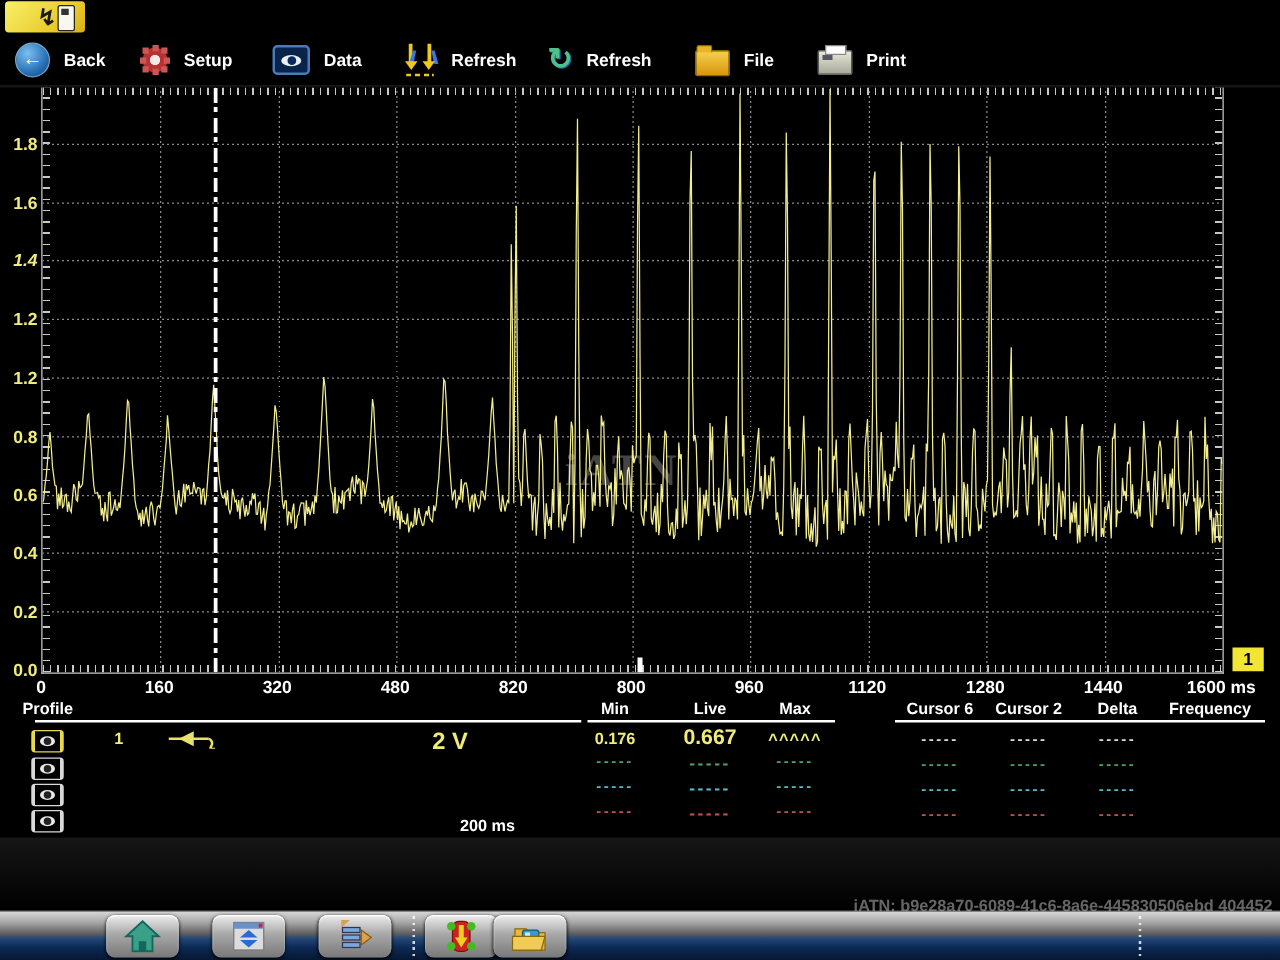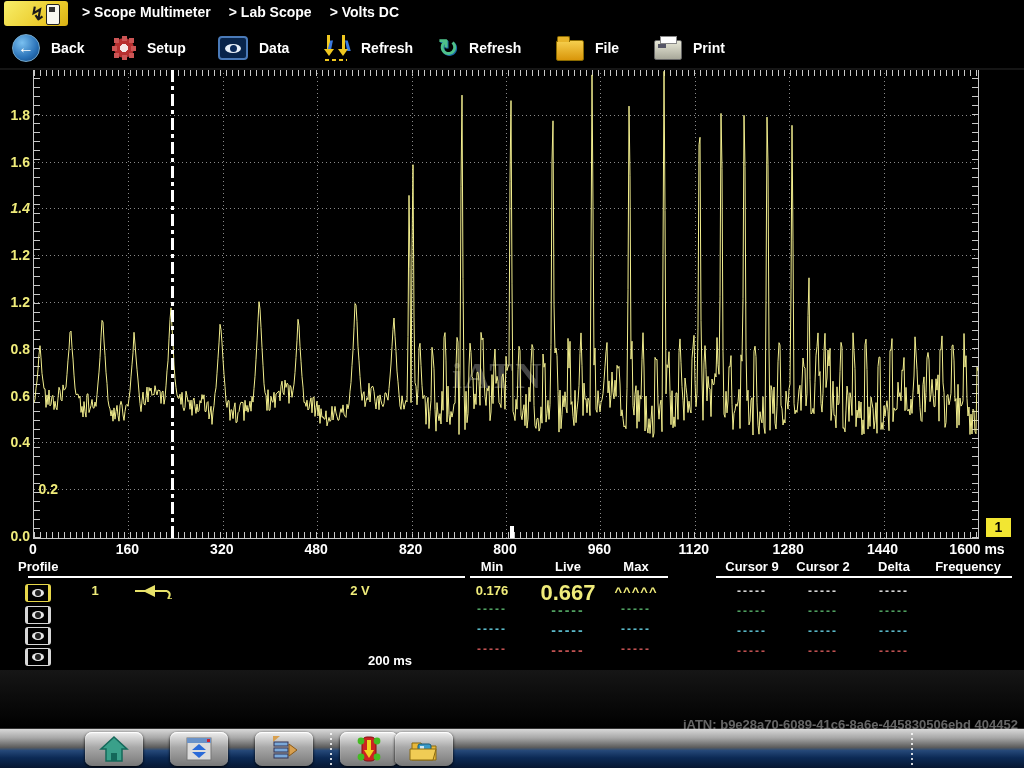--- a/index.html
+++ b/index.html
@@ -109,25 +109,20 @@
 
 <div id="screen">
 
   <div id="topbar">
     <div id="app-icon">
       <span class="bolt">↯</span>
       <span class="dev">
           <i></i>
         </span>
     </div>
-    <div id="breadcrumb">
-      <span>&gt; Scope Multimeter</span>
-      <span>&gt; Lab Scope</span>
-      <span>&gt; Volts DC</span>
-    </div>
   </div>
 
   <div id="toolbar">
     <div class="tool" style="left:12px">
       <span class="icon-back">←</span>
       <span>Back</span>
     </div>
     <div class="tool" style="left:112px">
       <span class="icon-gear">
         <span class="ring"></span>
@@ -202,21 +197,21 @@
       </div>
     <div id="plot-watermark">iATN</div>
     <svg id="wave" width="944" height="468" viewBox="0 0 944 468">
       <polyline id="wavepts" fill="none" stroke-width="1" points="0,332.6 1,329.3 2,318.2 3,310.9 4,299.5 5,284.6 6,275.7 7,287.8 8,303.5 9,311 10,318.5 11,318.8 12,337.4 13,324.9 14,334.6 15,320 16,335.9 17,334.4 18,326.1 19,325.5 20,339.6 21,331.3 22,337.7 23,339.8 24,328.1 25,317.3 26,320.4 27,329.7 28,330.9 29,314.9 30,320.2 31,319.2 32,317 33,304.2 34,290.2 35,279.1 36,262.3 37,261.1 38,277.7 39,289.1 40,305.1 41,318 42,324.6 43,324.4 44,324.1 45,328.2 46,326 47,342.4 48,336.4 49,347 50,331.6 51,341.6 52,347.1 53,324.2 54,323.8 55,342.5 56,339.2 57,335.6 58,329.5 59,337.7 60,338.2 61,332 62,336.4 63,324.7 64,313 65,302.1 66,287.6 67,267.1 68,250.4 69,252.1 70,271 71,285.3 72,302.2 73,313.3 74,330.2 75,336.1 76,338.9 77,346 78,340.3 79,351.2 80,337.9 81,349.2 82,341.6 83,335.4 84,345.6 85,351.2 86,335.5 87,331.3 88,335 89,345 90,350.4 91,341.4 92,335.4 93,334.4 94,336.3 95,328.5 96,320.8 97,306.9 98,294.8 99,282.7 100,262.3 101,274 102,287 103,299.2 104,310 105,322.1 106,333.7 107,341.6 108,330.9 109,322.1 110,334 111,335.1 112,327.8 113,317.1 114,332 115,317.4 116,321.1 117,318 118,325.4 119,324.4 120,324.8 121,315.7 122,321.1 123,324.9 124,320.1 125,320.3 126,320.7 127,333.5 128,321.9 129,321 130,334.2 131,328.1 132,315.9 133,300.8 134,290.8 135,268.8 136,249.7 137,237.8 138,258 139,272.1 140,295 141,308.7 142,317.6 143,324.8 144,327.9 145,328.4 146,324.2 147,334.4 148,322.3 149,337.2 150,340.7 151,337.3 152,321.2 153,326 154,331.5 155,330.3 156,339.3 157,330.1 158,345.4 159,330.5 160,328 161,336.4 162,343.4 163,334.1 164,341.8 165,340.6 166,330.6 167,333 168,324.6 169,329.2 170,324.8 171,341.4 172,341.5 173,332.6 174,331.6 175,349 176,342.9 177,336.3 178,354.4 179,342.1 180,335.7 181,323.3 182,317.8 183,303.2 184,288.2 185,272.9 186,254.3 187,259.5 188,272.9 189,289.4 190,304.4 191,316.6 192,331.4 193,337.4 194,330.7 195,330.7 196,350.4 197,339.6 198,340.3 199,348.6 200,337.9 201,332.8 202,352.7 203,352 204,342.7 205,341.6 206,335.1 207,332.2 208,332.5 209,332.5 210,350.6 211,330.3 212,341.1 213,335.4 214,342.2 215,337.6 216,331.2 217,341.2 218,326.3 219,332.1 220,318.4 221,306.3 222,289.3 223,270.9 224,251.1 225,231.7 226,239.2 227,257.5 228,277.6 229,295.3 230,313.8 231,322.7 232,325.2 233,340.5 234,319.7 235,340.4 236,340 237,326.4 238,331.4 239,332.3 240,322.3 241,337.6 242,324 243,323.2 244,322 245,320.9 246,330.8 247,316.1 248,311.2 249,322.5 250,324.7 251,310.1 252,317.4 253,313.2 254,314.1 255,333.4 256,315.4 257,317 258,327.3 259,320.4 260,314.2 261,302.6 262,287.6 263,270.3 264,249.3 265,255.9 266,276.4 267,291.2 268,306.7 269,317.1 270,332.4 271,332.4 272,336.4 273,330.2 274,340 275,338.5 276,332.1 277,327.8 278,342.8 279,327.5 280,327 281,346.4 282,337.5 283,331.2 284,345.9 285,335 286,353.4 287,338.7 288,347.3 289,346.6 290,348.9 291,349.2 292,340.8 293,355.9 294,351.6 295,347.4 296,351.4 297,350 298,336.3 299,350 300,342.9 301,336.4 302,343 303,346.6 304,350.3 305,349.9 306,343 307,338.7 308,342.5 309,334.9 310,344.2 311,346.2 312,347.4 313,334.3 314,338.8 315,334 316,321.2 317,312.5 318,295.4 319,280.1 320,257.8 321,233.5 322,235.2 323,251.6 324,276.8 325,290.8 326,306.6 327,319.8 328,330.4 329,324 330,321.7 331,336.7 332,331.2 333,327.6 334,329.8 335,313.2 336,332 337,318.4 338,316.4 339,316.5 340,321.5 341,331.7 342,339 343,328.3 344,325.8 345,339.7 346,324.9 347,330.7 348,334.5 349,336.6 350,333.4 351,322.9 352,323 353,326.8 354,330.2 355,318.4 356,307 357,294 358,276.3 359,259.6 360,248 361,266.2 362,281.3 363,301.1 364,311.8 365,324.1 366,336.1 367,339.4 368,325.8 369,333 370,339.2 371,334.2 372,330.4 373,331.9 374,266.5 375,125.4 376,198.8 377,332.6 378,180.1 379,94.7 380,247.2 381,312.7 382,316.3 383,334.8 384,318.6 385,278.1 386,273.3 387,295.3 388,315.7 389,328.6 390,325.5 391,326.3 392,354.3 393,333.9 394,327.4 395,358.6 396,341.7 397,330.5 398,277.3 399,286 400,298.8 401,339.4 402,361.2 403,332.6 404,344.4 405,350.7 406,343.6 407,354 408,321.3 409,340.3 410,267.3 411,262.6 412,290.1 413,352 414,316.1 415,344.3 416,354.5 417,341.5 418,347.1 419,341.9 420,333.9 421,333.3 422,296.8 423,267.4 424,272.1 425,364.5 426,300.1 427,116.8 428,25.1 429,208.4 430,315.5 431,359.7 432,321.3 433,352.7 434,343.7 435,297 436,273.2 437,282.6 438,306.7 439,308.5 440,338.8 441,323.9 442,334.5 443,302.4 444,302.3 445,311.4 446,335.3 447,262.4 448,269.9 449,268 450,309.7 451,326.4 452,335.5 453,318.2 454,320.9 455,315.8 456,350.7 457,342 458,304.6 459,333.6 460,293.2 461,279.1 462,313.4 463,306.3 464,311.4 465,332.6 466,334.1 467,337.6 468,307 469,303.8 470,313.8 471,339.3 472,286.3 473,300.6 474,297 475,294.6 476,111.3 477,30.6 478,213.9 479,341.4 480,345.1 481,350.6 482,329.4 483,339.2 484,299.7 485,276.3 486,280.3 487,345.2 488,349.7 489,340.7 490,334.7 491,355.7 492,324.2 493,358.1 494,349.1 495,317.2 496,331.7 497,293.5 498,274.5 499,277.8 500,335.5 501,355.8 502,358.4 503,348.7 504,348.2 505,361.1 506,358 507,336.8 508,353.2 509,284 510,297.2 511,293.3 512,352.1 513,343.3 514,330.3 515,349.4 516,334.3 517,274.4 518,91.1 519,50.8 520,234.1 521,283 522,278.1 523,285.6 524,321.3 525,362.1 526,320.1 527,358.7 528,344.3 529,325.7 530,336.9 531,321.8 532,337.1 533,342.9 534,268.4 535,298.1 536,271.3 537,334.4 538,331.6 539,346.4 540,355.6 541,320.3 542,352.7 543,339.7 544,330.6 545,315.7 546,283.4 547,262.9 548,295.8 549,345.6 550,313.1 551,329.4 552,328.7 553,342.8 554,328.1 555,330.7 556,345.6 557,188.3 558,4.9 559,136.9 560,295.1 561,278 562,339.6 563,342.3 564,320.7 565,333.3 566,341.9 567,332.4 568,329.7 569,323.6 570,310.8 571,296.2 572,281.8 573,272.5 574,322.9 575,310.9 576,337.5 577,326.2 578,302 579,322.2 580,328.9 581,310.2 582,326.5 583,295.3 584,298.3 585,296.4 586,314 587,346 588,339.8 589,348.5 590,357 591,355.8 592,358.7 593,318.5 594,219.4 595,36.1 596,105.8 597,289.1 598,271.2 599,335.7 600,345.1 601,324.4 602,315.7 603,358.3 604,320.3 605,351.6 606,325.5 607,329.1 608,289.4 609,262.7 610,297 611,361 612,326.1 613,357.2 614,363.1 615,348.7 616,363.5 617,349.6 618,335.8 619,367.3 620,363.1 621,287.4 622,289.7 623,289.4 624,334 625,349.2 626,335.2 627,330.1 628,361.7 629,184.6 630,1.3 631,140.6 632,323.9 633,294.7 634,297.7 635,281.7 636,321.8 637,354.7 638,320.7 639,357.8 640,346.9 641,356.6 642,322.9 643,323.1 644,349.4 645,282.2 646,268.9 647,292.8 648,316.5 649,330.4 650,350.3 651,308 652,317.2 653,326.1 654,342.5 655,331.2 656,339.4 657,343 658,288.3 659,276.8 660,265.3 661,311 662,336.7 663,323.3 664,257.9 665,74.6 666,67.3 667,250.6 668,308 669,350.3 670,292.9 671,275.6 672,299.5 673,330.9 674,306.4 675,317.7 676,319.2 677,346.6 678,309 679,314.4 680,314.5 681,303.5 682,307 683,267.5 684,294.5 685,304.3 686,226.8 687,43.4 688,98.4 689,281.8 690,344.2 691,347.3 692,321.3 693,342.9 694,331 695,296.6 696,296.9 697,285.6 698,334.3 699,359.5 700,343.4 701,340.3 702,333.9 703,336.3 704,331.7 705,319.3 706,358.5 707,284.8 708,291.2 709,228.6 710,45.3 711,96.6 712,279.9 713,330.7 714,320.2 715,354.9 716,351.1 717,330.1 718,327.7 719,365 720,281.2 721,276.2 722,286.7 723,332.9 724,355.2 725,364.2 726,341.7 727,349.1 728,352.9 729,326.7 730,357 731,363.5 732,230.4 733,47.1 734,94.8 735,278.1 736,360.3 737,315.6 738,320.6 739,343.6 740,317 741,353.2 742,359 743,336.8 744,291.8 745,272.7 746,275.1 747,335.3 748,338.8 749,355 750,349.6 751,353 752,321.1 753,331.1 754,339.1 755,318.8 756,314 757,219.3 758,55.3 759,170.1 760,333.4 761,343.8 762,340 763,342.4 764,331.8 765,319.6 766,315.3 767,340.5 768,313.1 769,288 770,296.8 771,298.1 772,335.9 773,323.8 774,245.6 775,207.8 776,309.6 777,344 778,343 779,338.3 780,343.7 781,312.5 782,285.2 783,276.5 784,262.9 785,305.8 786,301.5 787,333.5 788,342.1 789,323.2 790,281.3 791,263.3 792,317.5 793,308 794,279.9 795,296 796,278.4 797,350.5 798,338.3 799,311.2 800,345.3 801,345.4 802,357.9 803,316.8 804,334.9 805,333.2 806,301.7 807,272.4 808,277.2 809,358.3 810,357.8 811,361.9 812,340.1 813,316.1 814,325.3 815,351.5 816,322.7 817,328.3 818,345.5 819,262.8 820,280.8 821,298.5 822,356.7 823,340.1 824,347.9 825,331.1 826,348.1 827,332 828,364.8 829,349.9 830,363.9 831,274.6 832,269.2 833,299.6 834,359.1 835,336.8 836,356.4 837,327.1 838,333 839,338.6 840,358.9 841,350.9 842,332.6 843,363.3 844,296.7 845,287.1 846,287.2 847,359.5 848,352.5 849,359.5 850,335.7 851,346.3 852,337.4 853,330.7 854,341.3 855,360.7 856,280.4 857,280.4 858,268.6 859,351.7 860,337.9 861,340.3 862,339.7 863,339.1 864,312.2 865,326.7 866,322.6 867,330.8 868,299.9 869,300.6 870,287.5 871,340.7 872,317.4 873,339.3 874,341.1 875,339.1 876,344.9 877,329.1 878,343.4 879,322.2 880,306 881,266.8 882,283 883,299.8 884,324 885,314.8 886,337.6 887,350.5 888,351.5 889,314.6 890,306.9 891,342.1 892,322.5 893,287.9 894,282.5 895,289.9 896,331.7 897,324.6 898,309.3 899,323.9 900,336.7 901,336.5 902,308.8 903,320.1 904,304.8 905,351.2 906,279.7 907,279.8 908,265.9 909,312.9 910,322.4 911,357.4 912,352.6 913,325.4 914,324.5 915,334.8 916,330.2 917,323.3 918,275.7 919,274.9 920,290.1 921,331.2 922,328.6 923,357.9 924,314.3 925,355.2 926,328 927,336.1 928,334.7 929,330.8 930,263.5 931,297.1 932,285.7 933,328.6 934,346 935,337 936,364.5 937,344.1 938,364 939,339.1 940,340.9 941,361.7 942,363.8 943,297.1 944,301.1" stroke="#f2ee8e"></polyline>
     </svg>
     <div id="cursor-line" style="left: 137px;"></div>
     <div id="trigger-marker" style="left: 476px;"></div>
   </div>
   <div id="ylabels">
       <div class="ylab" style="left: 1px; top: 528px;">0.0</div>
-      <div class="ylab" style="left: 1px; top: 481.2px; padding-left: 28px;">0.2</div>
+      <div class="ylab" style="left: 1px; top: 481.2px;">0.2</div>
       <div class="ylab" style="left: 1px; top: 434.4px;">0.4</div>
       <div class="ylab" style="left: 1px; top: 387.6px;">0.6</div>
       <div class="ylab" style="left: 1px; top: 340.8px;">0.8</div>
       <div class="ylab" style="left: 1px; top: 294px;">1.2</div>
       <div class="ylab" style="left: 1px; top: 247.2px;">1.2</div>
       <div class="ylab" style="left: 1px; top: 200.4px; font-style: italic;">1.4</div>
       <div class="ylab" style="left: 1px; top: 153.6px;">1.6</div>
       <div class="ylab" style="left: 1px; top: 106.8px;">1.8</div>
     </div>
   <div id="xlabels">
@@ -231,21 +226,21 @@
       <div class="xlab" style="left: 743.2px;">1280</div>
       <div class="xlab" style="left: 837.6px;">1440</div>
       <div class="xlab" style="left: 932px;">1600 ms</div>
     </div>
   <div id="channel-badge">1</div>
 
   <div class="phead" style="left:18px;top:559px;text-align:left">Profile</div>
   <div class="phead" style="left:447px;top:559px">Min</div>
   <div class="phead" style="left:523px;top:559px">Live</div>
   <div class="phead" style="left:591px;top:559px">Max</div>
-  <div class="phead" style="left:707px;top:559px">Cursor 9</div>
+  <div class="phead" style="left:707px;top:559px">Cursor 6</div>
   <div class="phead" style="left:778px;top:559px">Cursor 2</div>
   <div class="phead" style="left:849px;top:559px">Delta</div>
   <div class="phead" style="left:918px;top:559px;width:100px">Frequency</div>
   <div class="hline" style="left:28px;width:437px"></div>
   <div class="hline" style="left:470px;width:198px"></div>
   <div class="hline" style="left:716px;width:296px"></div>
 
   <div id="eye-column">
       <div class="eye active" style="top: 584px;">
         <span class="ball">
@@ -267,24 +262,24 @@
           <i></i>
         </span>
       </div>
     </div>
   <div class="val" style="left:80px;top:583px;width:30px;font-size:13px">1</div>
   <svg style="position:absolute;left:133px;top:583px" width="44" height="16">
     <line x1="2" y1="8" x2="34" y2="8" stroke="#e8e26a" stroke-width="2"></line>
     <polygon points="10,8 22,2 22,14" fill="#e8e26a"></polygon>
     <path d="M34,8 q4,2 2,6 q-2,3 3,2" stroke="#e8e26a" stroke-width="2" fill="none"></path>
   </svg>
-  <div class="val" style="left:330px;top:583px;width:60px;font-size:13px">2 V</div>
+  <div class="val" style="left:330px;top:583px;width:60px;font-size:19px">2 V</div>
 
   <div class="val" style="left:452px;top:583px;width:80px;font-size:13px">0.176</div>
-  <div class="val" style="left:518px;top:580px;width:100px;font-size:22px">0.667</div>
+  <div class="val" style="left:518px;top:580px;width:100px;font-size:17px">0.667</div>
   <div class="val" style="left:596px;top:584px;width:80px;font-size:13px;letter-spacing:1px">^^^^^</div>
   <div id="dash-rows">
       <div class="dash" style="left: 452px; top: 602px; color: rgb(79, 159, 95);">-----</div>
       <div class="dash" style="left: 528px; top: 602px; color: rgb(79, 159, 95); font-size: 14px;">-----</div>
       <div class="dash" style="left: 596px; top: 602px; color: rgb(79, 159, 95);">-----</div>
       <div class="dash" style="left: 452px; top: 622px; color: rgb(88, 184, 200);">-----</div>
       <div class="dash" style="left: 528px; top: 622px; color: rgb(88, 184, 200); font-size: 14px;">-----</div>
       <div class="dash" style="left: 596px; top: 622px; color: rgb(88, 184, 200);">-----</div>
       <div class="dash" style="left: 452px; top: 642px; color: rgb(192, 80, 80);">-----</div>
       <div class="dash" style="left: 528px; top: 642px; color: rgb(192, 80, 80); font-size: 14px;">-----</div>

